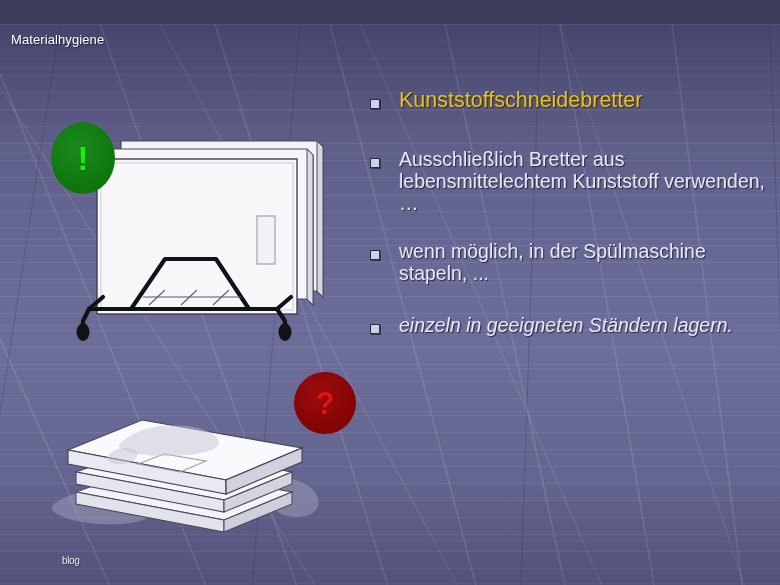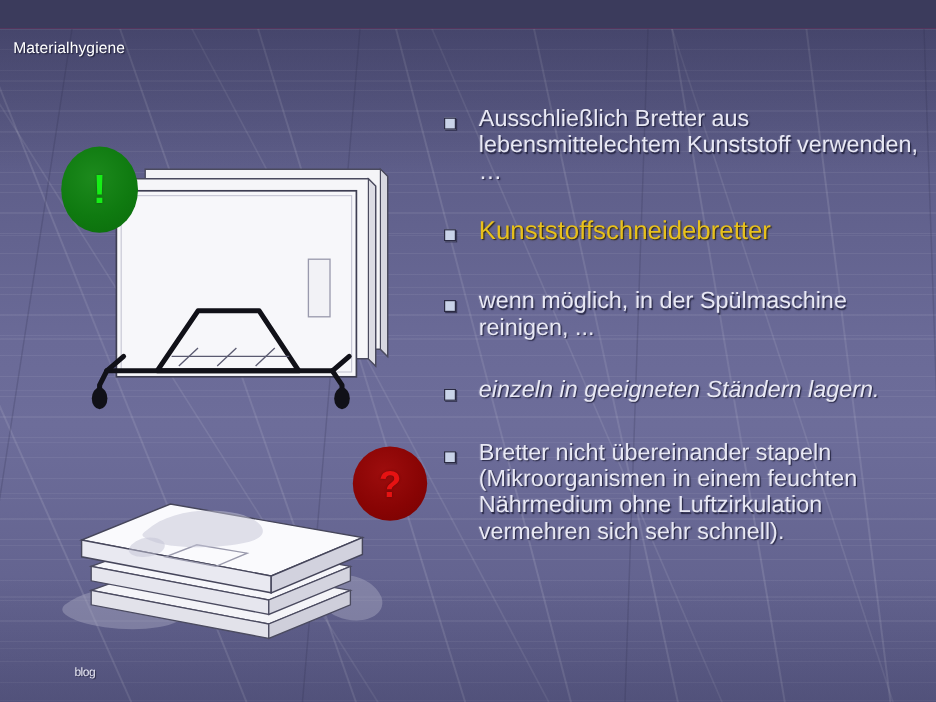--- a/index.html
+++ b/index.html
@@ -278,42 +278,38 @@
                C88,102 74,99 78,92 Z"></path>
     </g>
   </svg>
 
   <div class="badge" id="badge-warn">
     <span>?</span>
   </div>
 
   <div class="bullets">
 
+    <div class="bullet-row title-row">
+      <span class="bullet-marker"></span>
+      <span class="bullet-text">Kunststoffschneidebretter</span>
+    </div>
+
     <div class="bullet-row r1">
       <span class="bullet-marker"></span>
       <span class="bullet-text">Ausschließlich Bretter aus lebensmittelechtem Kunststoff verwenden, …</span>
     </div>
 
-    <div class="bullet-row title-row">
-      <span class="bullet-marker"></span>
-      <span class="bullet-text">Kunststoffschneidebretter</span>
-    </div>
-
     <div class="bullet-row r2">
       <span class="bullet-marker"></span>
-      <span class="bullet-text">wenn möglich, in der Spülmaschine reinigen, ...</span>
+      <span class="bullet-text">wenn möglich, in der Spülmaschine stapeln, ...</span>
     </div>
 
     <div class="bullet-row r3">
       <span class="bullet-marker"></span>
       <span class="bullet-text">einzeln in geeigneten Ständern lagern.</span>
     </div>
 
-    <div class="bullet-row r4">
-      <span class="bullet-marker"></span>
-      <span class="bullet-text">Bretter nicht übereinander stapeln (Mikroorganismen in einem feuchten Nährmedium ohne Luftzirkulation vermehren sich sehr schnell).</span>
-    </div>
 
   </div>
 
   <div class="footer-note">blog</div>
 
 </div>
 
 </body></html>

